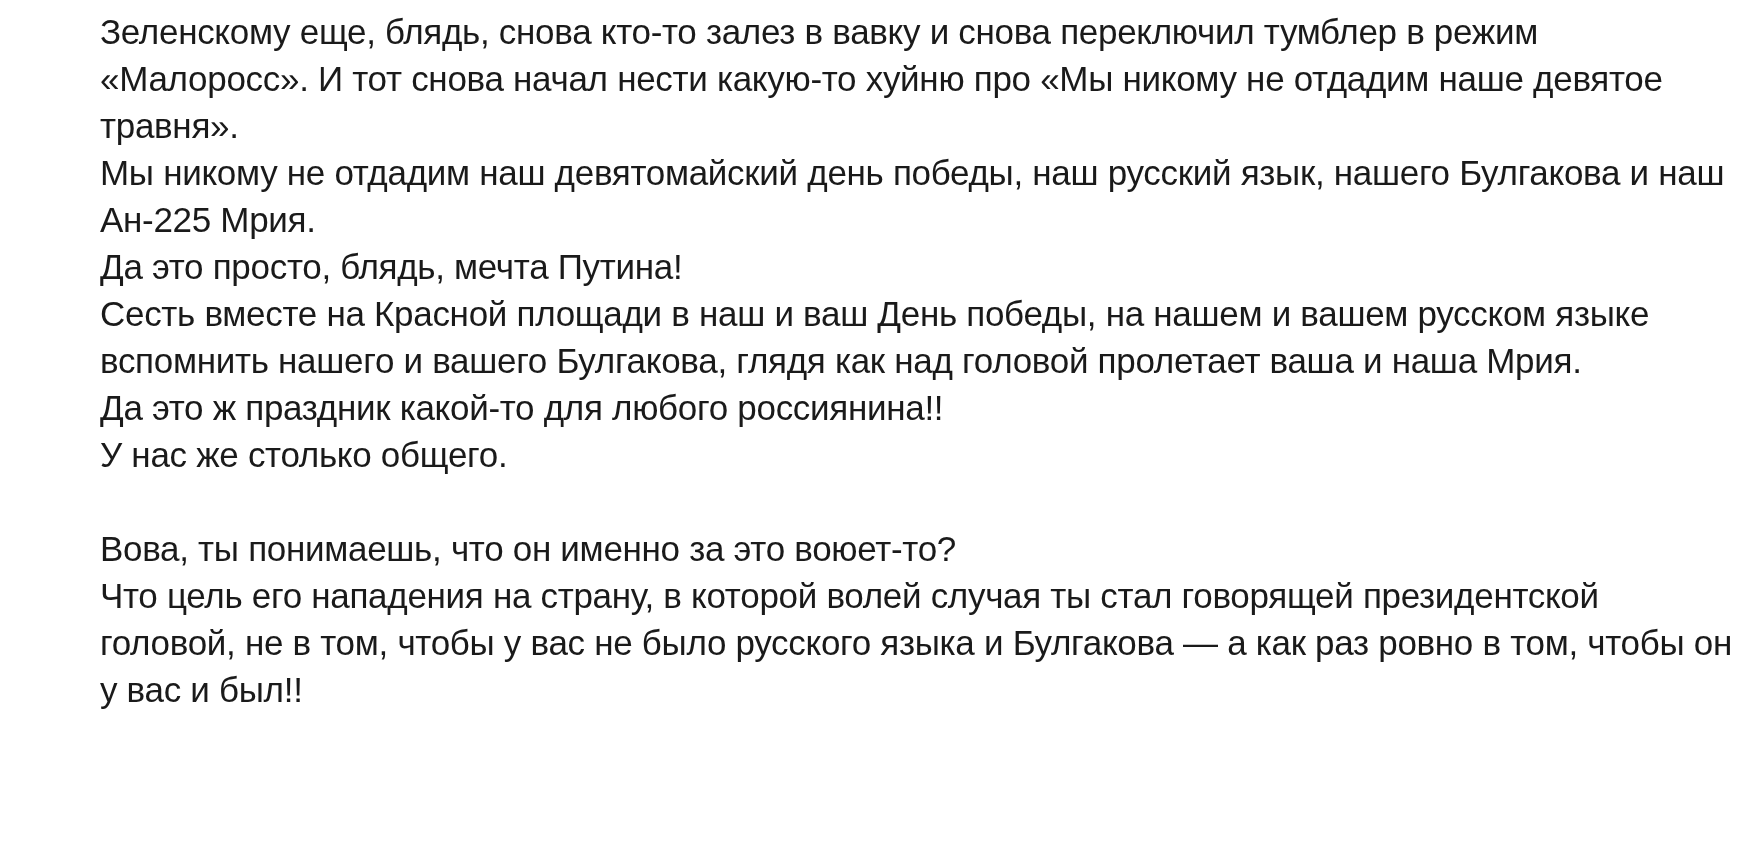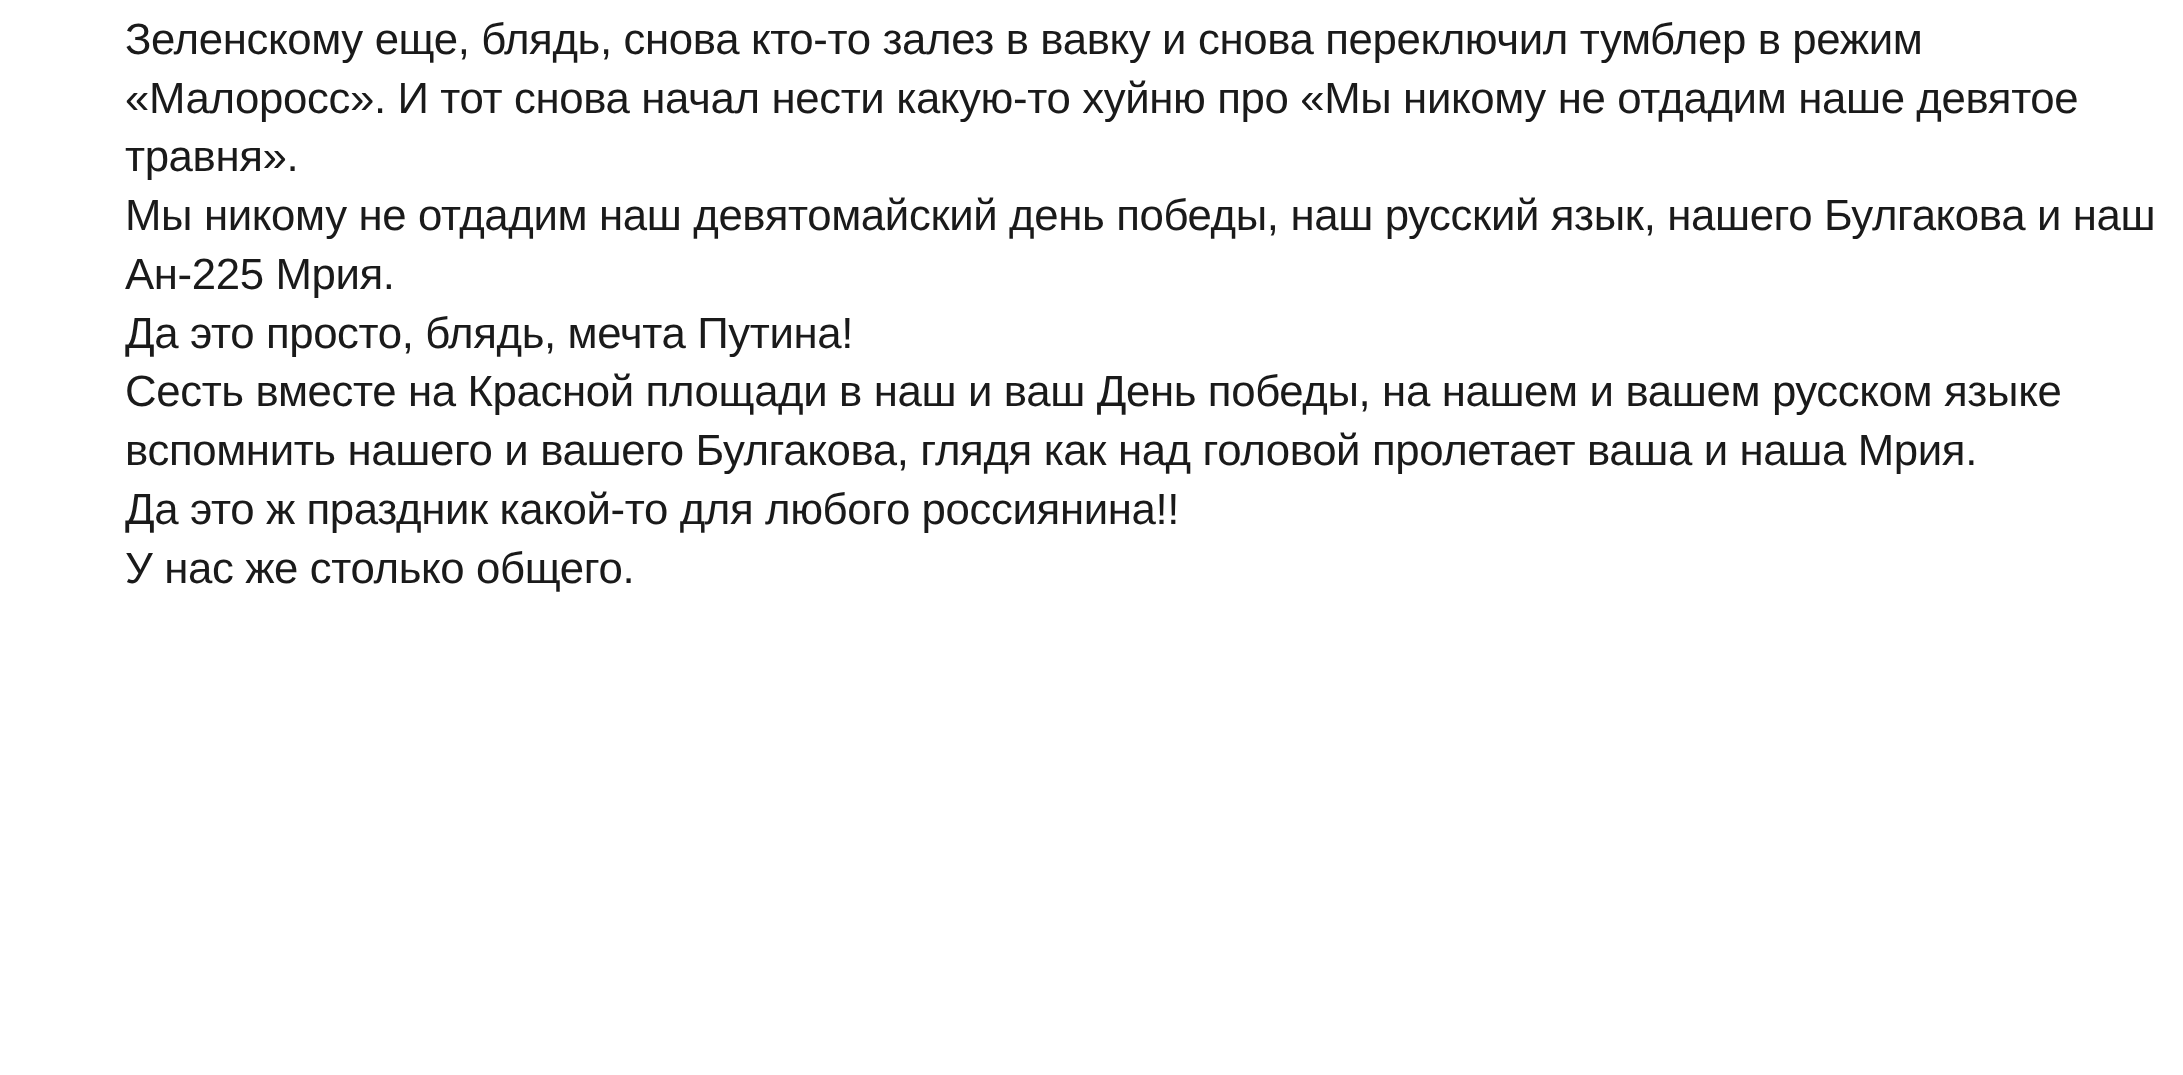--- a/index.html
+++ b/index.html
@@ -36,13 +36,17 @@
   <p class="text-block">Зеленскому еще, блядь, снова кто-то залез в вавку и снова переключил тумблер в режим
 «Малоросс». И тот снова начал нести какую-то хуйню про «Мы никому не отдадим наше девятое
 травня».
 Мы никому не отдадим наш девятомайский день победы, наш русский язык, нашего Булгакова и наш
 Ан-225 Мрия.
 Да это просто, блядь, мечта Путина!
 Сесть вместе на Красной площади в наш и ваш День победы, на нашем и вашем русском языке
 вспомнить нашего и вашего Булгакова, глядя как над головой пролетает ваша и наша Мрия.
 Да это ж праздник какой-то для любого россиянина!!
 У нас же столько общего.</p>
+  <p class="text-block">Вова, ты понимаешь, что он именно за это воюет-то?
+Что цель его нападения на страну, в которой волей случая ты стал говорящей президентской
+головой, не в том, чтобы у вас не было русского языка и Булгакова — а как раз ровно в том, чтобы он
+у вас и был!!</p>
 </main>
 
 </body></html>

